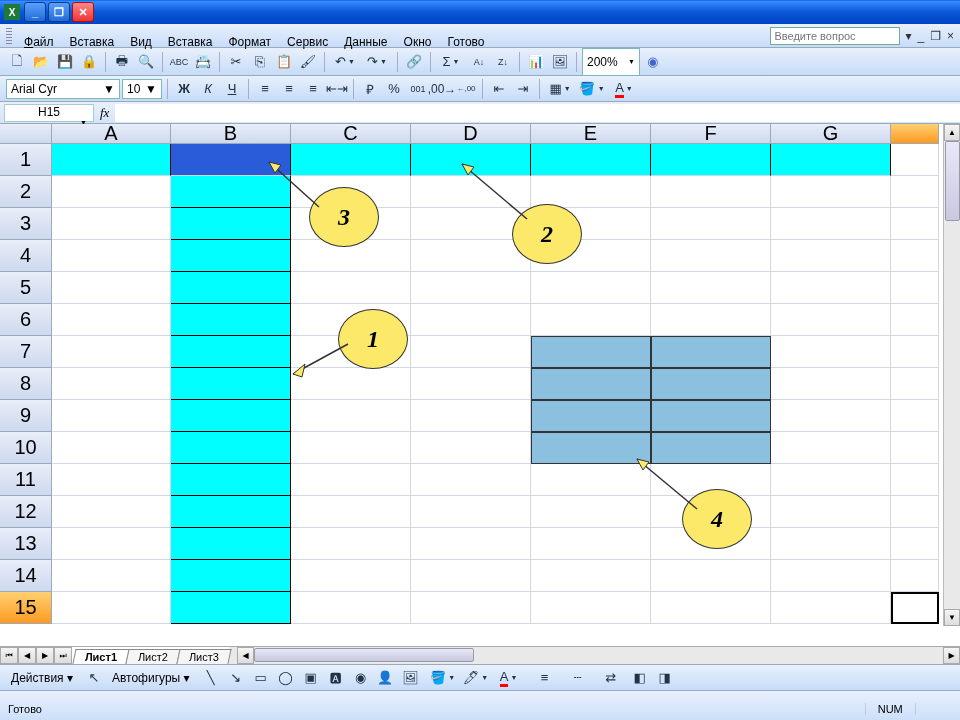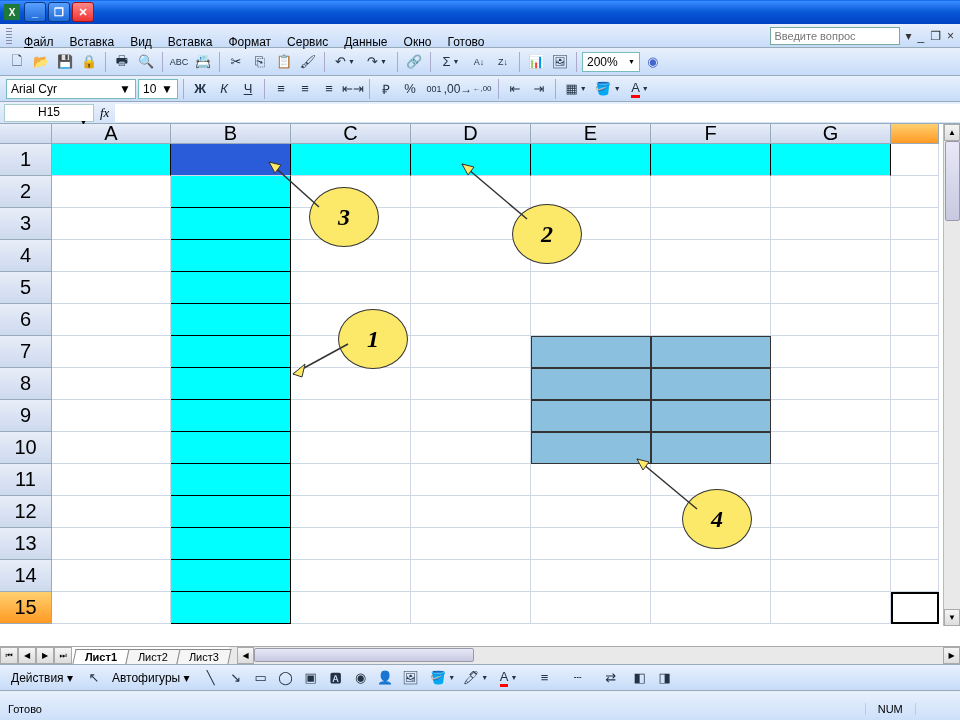--- a/index.html
+++ b/index.html
@@ -21,26 +21,26 @@
 .menubar .spacer { flex: 1; }
 .menubar input.question { width: 130px; height: 18px; font-size: 11px; border: 1px solid #7a9; padding: 0 4px; background: white; }
 .menubar .mdibtn { margin-left: 6px; font-family: Arial; color: #333; font-size: 12px; }
 
 
 .toolbar { background: linear-gradient(to bottom, #e8f0fc, #c7dcf9); height: 28px; display: flex; align-items: center; padding: 0 4px; border-bottom: 1px solid #9ab; gap: 2px; }
 .toolbar .sep { width: 1px; height: 20px; background: #aac; margin: 0 3px; }
 .tbtn { width: 22px; height: 22px; display: flex; align-items: center; justify-content: center; border-radius: 2px; font-size: 13px; color: #234; cursor: default; }
 .tbtn.withdrop { width: 30px; position: relative; }
 .tbtn .drop { font-size: 7px; margin-left: 2px; color: #234; }
-.zoombox { border: 1px solid #7bb; background: white; height: 20px; width: 58px; display: flex; align-items: center; padding: 0 4px; font-size: 12px; }
+.zoombox { border: 1px solid #7bb; background: white; height: 28px; width: 58px; display: flex; align-items: center; padding: 0 4px; font-size: 12px; }
 .zoombox .drop { margin-left: auto; font-size: 7px; }
 
 .fmt-toolbar { height: 26px; }
 .fontname, .fontsize { border: 1px solid #7bb; background: white; height: 20px; display: flex; align-items: center; padding: 0 4px; font-size: 12px; }
-.fontname { width: 130px; }
+.fontname { width: 114px; }
 .fontsize { width: 40px; }
 
 
 .fbar { background: linear-gradient(to bottom, #e8f0fc, #d4e4f9); height: 22px; display: flex; align-items: center; border-bottom: 1px solid #9ab; }
 .namebox { width: 90px; border: 1px solid #acc; background: white; height: 18px; margin-left: 4px; display: flex; align-items: center; padding: 0 6px; font-size: 12px; font-family: Arial; flex-direction: column; }
 .namebox .drop { margin-left: auto; font-size: 7px; }
 .fx { margin: 0 6px; font-style: italic; font-size: 13px; font-family: 'Times New Roman'; }
 .formulainput { flex: 1; height: 18px; border: none; background: white; }
 
 

